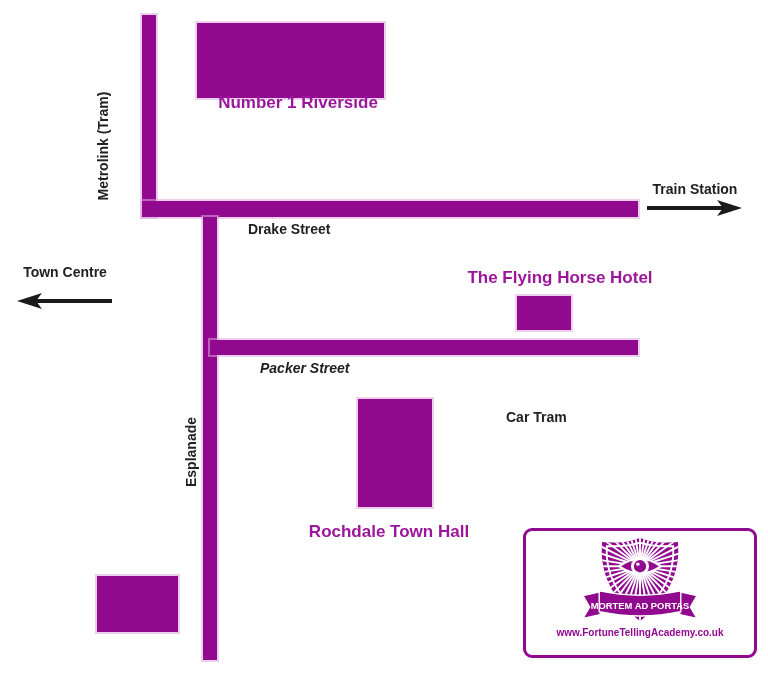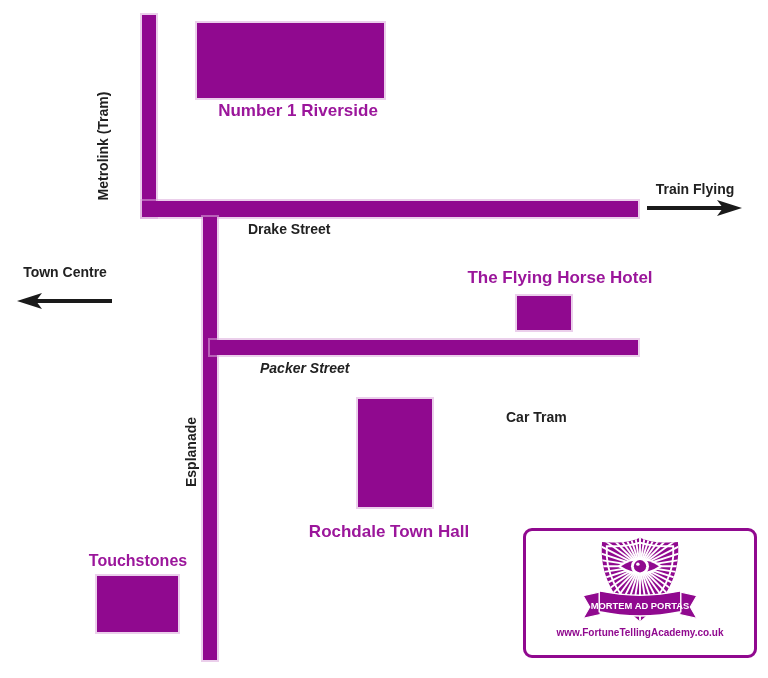--- a/index.html
+++ b/index.html
@@ -68,27 +68,26 @@
   <div class="building" style="left:197px;top:23px;width:187px;height:75px;"></div>
   <div class="building" style="left:517px;top:296px;width:54px;height:34px;"></div>
   <div class="building" style="left:358px;top:399px;width:74px;height:108px;"></div>
   <div class="building" style="left:97px;top:576px;width:81px;height:56px;"></div>
 
   <div class="label black vertical" style="left:24px;top:137px;width:160px;height:18px;">Metrolink (Tram)</div>
   <div class="label black" style="left:248px;top:221px;">Drake Street</div>
   <div class="label black" style="left:260px;top:360px;font-style:italic;">Packer Street</div>
   <div class="label black vertical" style="left:132px;top:443px;width:120px;height:18px;">Esplanade</div>
 
-  <div class="label purple big center" style="left:198px;top:101px;width:200px;">Number 1 Riverside</div>
+  <div class="label purple big center" style="left:198px;top:93px;width:200px;">Number 1 Riverside</div>
   <div class="label purple big center" style="left:460px;top:268px;width:200px;">The Flying Horse Hotel</div>
   <div class="label purple big center" style="left:289px;top:522px;width:200px;">Rochdale Town Hall</div>
-  <div class="label purple center" style="left:58px;top:552px;width:160px;">Touchstones</div>
   <div class="label black" style="left:506px;top:409px;">Car Tram</div>
 
-  <div class="label black center" style="left:645px;top:181px;width:100px;">Train Flying</div>
+  <div class="label black center" style="left:645px;top:181px;width:100px;">Train Station</div>
   <svg class="arrow" style="left:645px;top:199px;" width="98" height="18" viewBox="0 0 98 18">
     <line x1="2" y1="9" x2="78" y2="9" stroke="#1a1a1a" stroke-width="4"></line>
     <polygon points="72,1 97,9 72,17 78,9" fill="#1a1a1a"></polygon>
   </svg>
 
   <div class="label black center" style="left:15px;top:264px;width:100px;">Town Centre</div>
   <svg class="arrow" style="left:16px;top:292px;" width="98" height="18" viewBox="0 0 98 18">
     <line x1="96" y1="9" x2="20" y2="9" stroke="#1a1a1a" stroke-width="4"></line>
     <polygon points="26,1 1,9 26,17 20,9" fill="#1a1a1a"></polygon>
   </svg>

